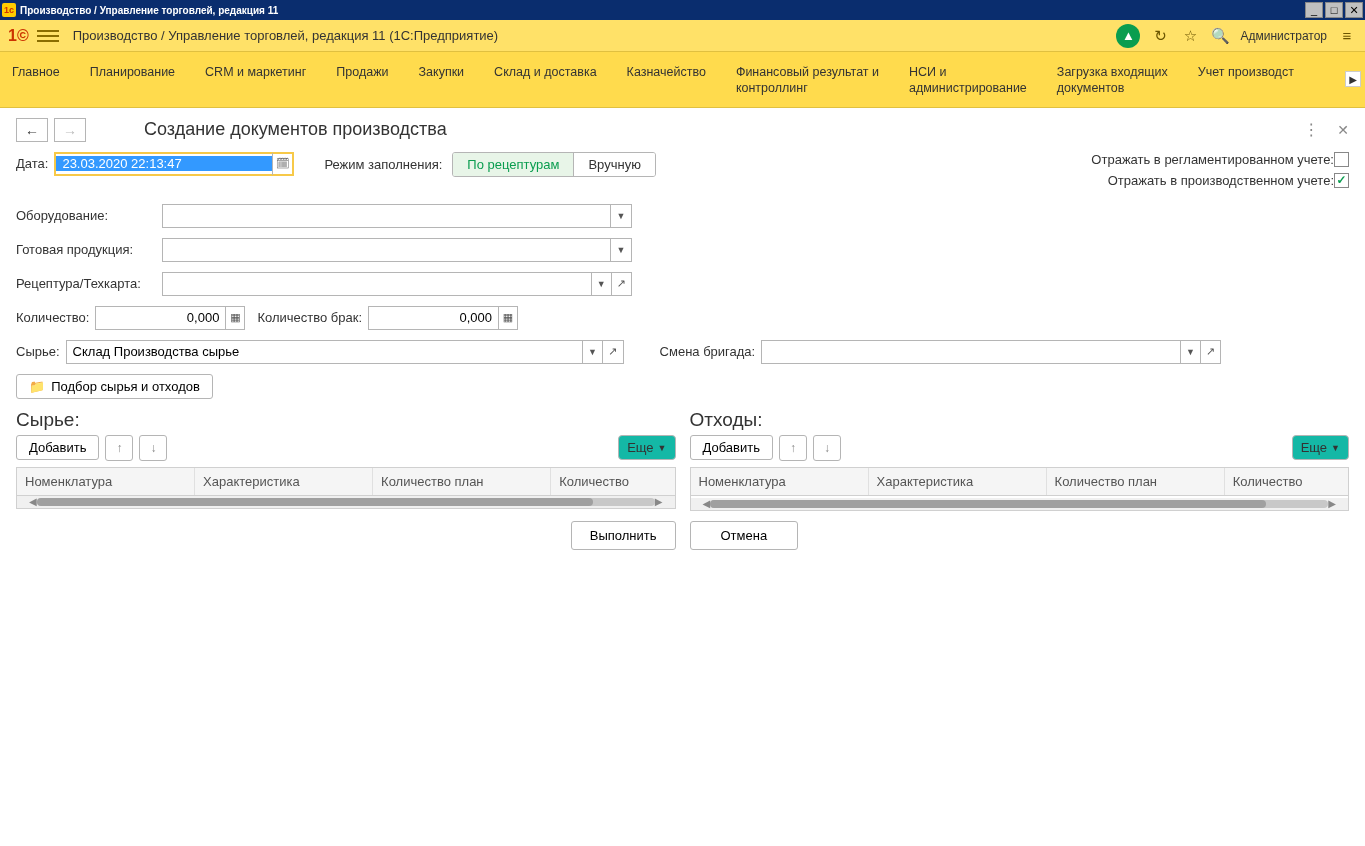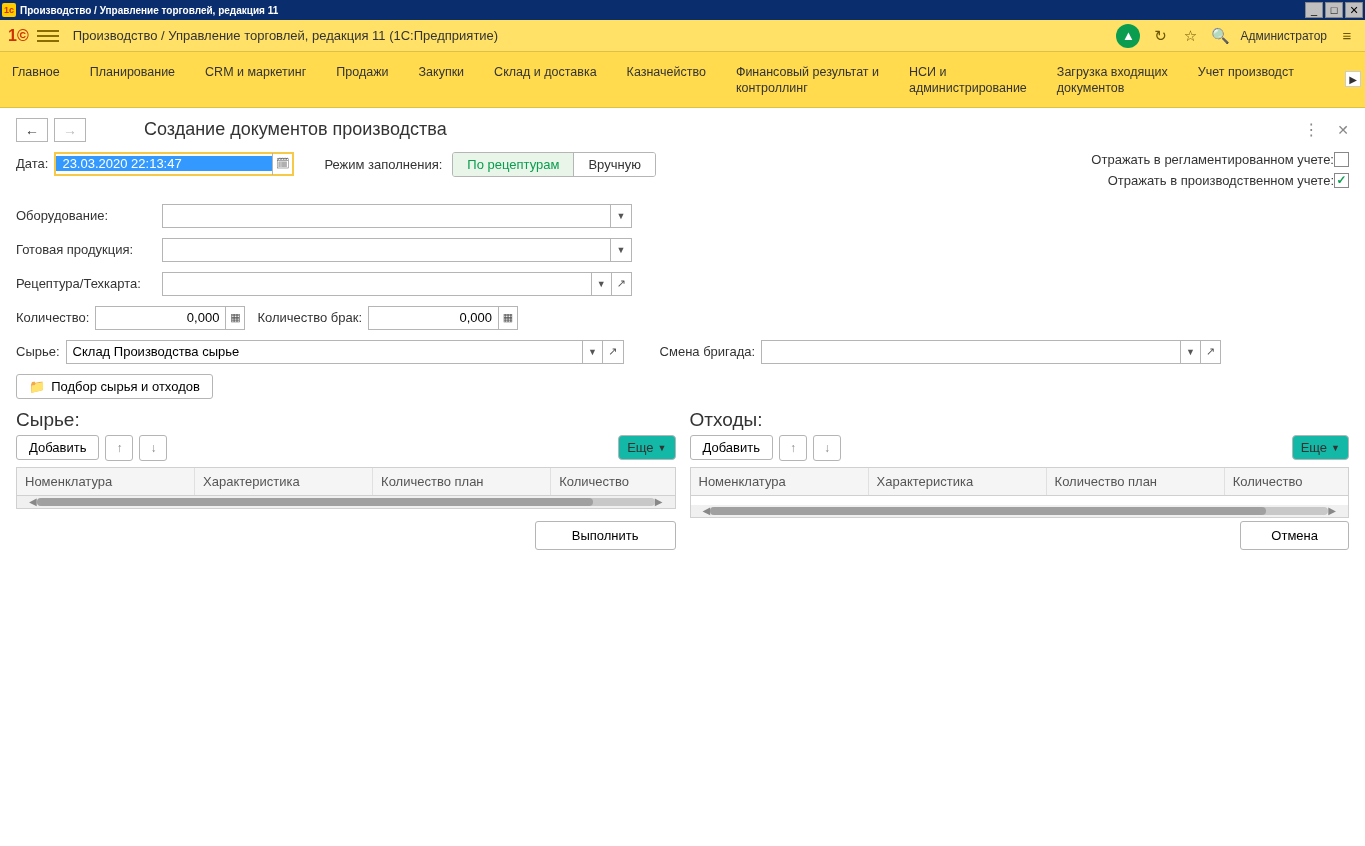--- a/index.html
+++ b/index.html
@@ -244,21 +244,21 @@
         <div class="tbody"></div>
         <div class="hscroll">
           <span class="arr">◀</span>
           <div class="track">
               <div class="thumb"></div>
             </div>
           <span class="arr">▶</span>
         </div>
       </div>
       <div style="display:flex;justify-content:flex-end;margin-top:12px;">
-        <button class="btn" style="padding:6px 36px;text-align:right;">Выполнить</button>
+        <button class="btn" style="padding:6px 18px;text-align:right;">Выполнить</button>
       </div>
     </div>
 
     <div class="col">
       <div class="col-head">Отходы:</div>
       <div class="col-toolbar">
         <button class="btn">Добавить</button>
         <div class="btn-sm-icon">↑</div>
         <div class="btn-sm-icon">↓</div>
         <div class="spacer"></div>
@@ -276,18 +276,18 @@
         </div>
         <div class="tbody"></div>
         <div class="hscroll">
           <span class="arr">◀</span>
           <div class="track">
               <div class="thumb"></div>
             </div>
           <span class="arr">▶</span>
         </div>
       </div>
-      <div style="display:flex;justify-content:flex-end;margin-top:3px;">
+      <div style="display:flex;justify-content:flex-start;margin-top:10px;">
         <button class="btn" style="padding:6px 30px;">Отмена</button>
       </div>
     </div>
   </div>
 </div>
 
 </body></html>

